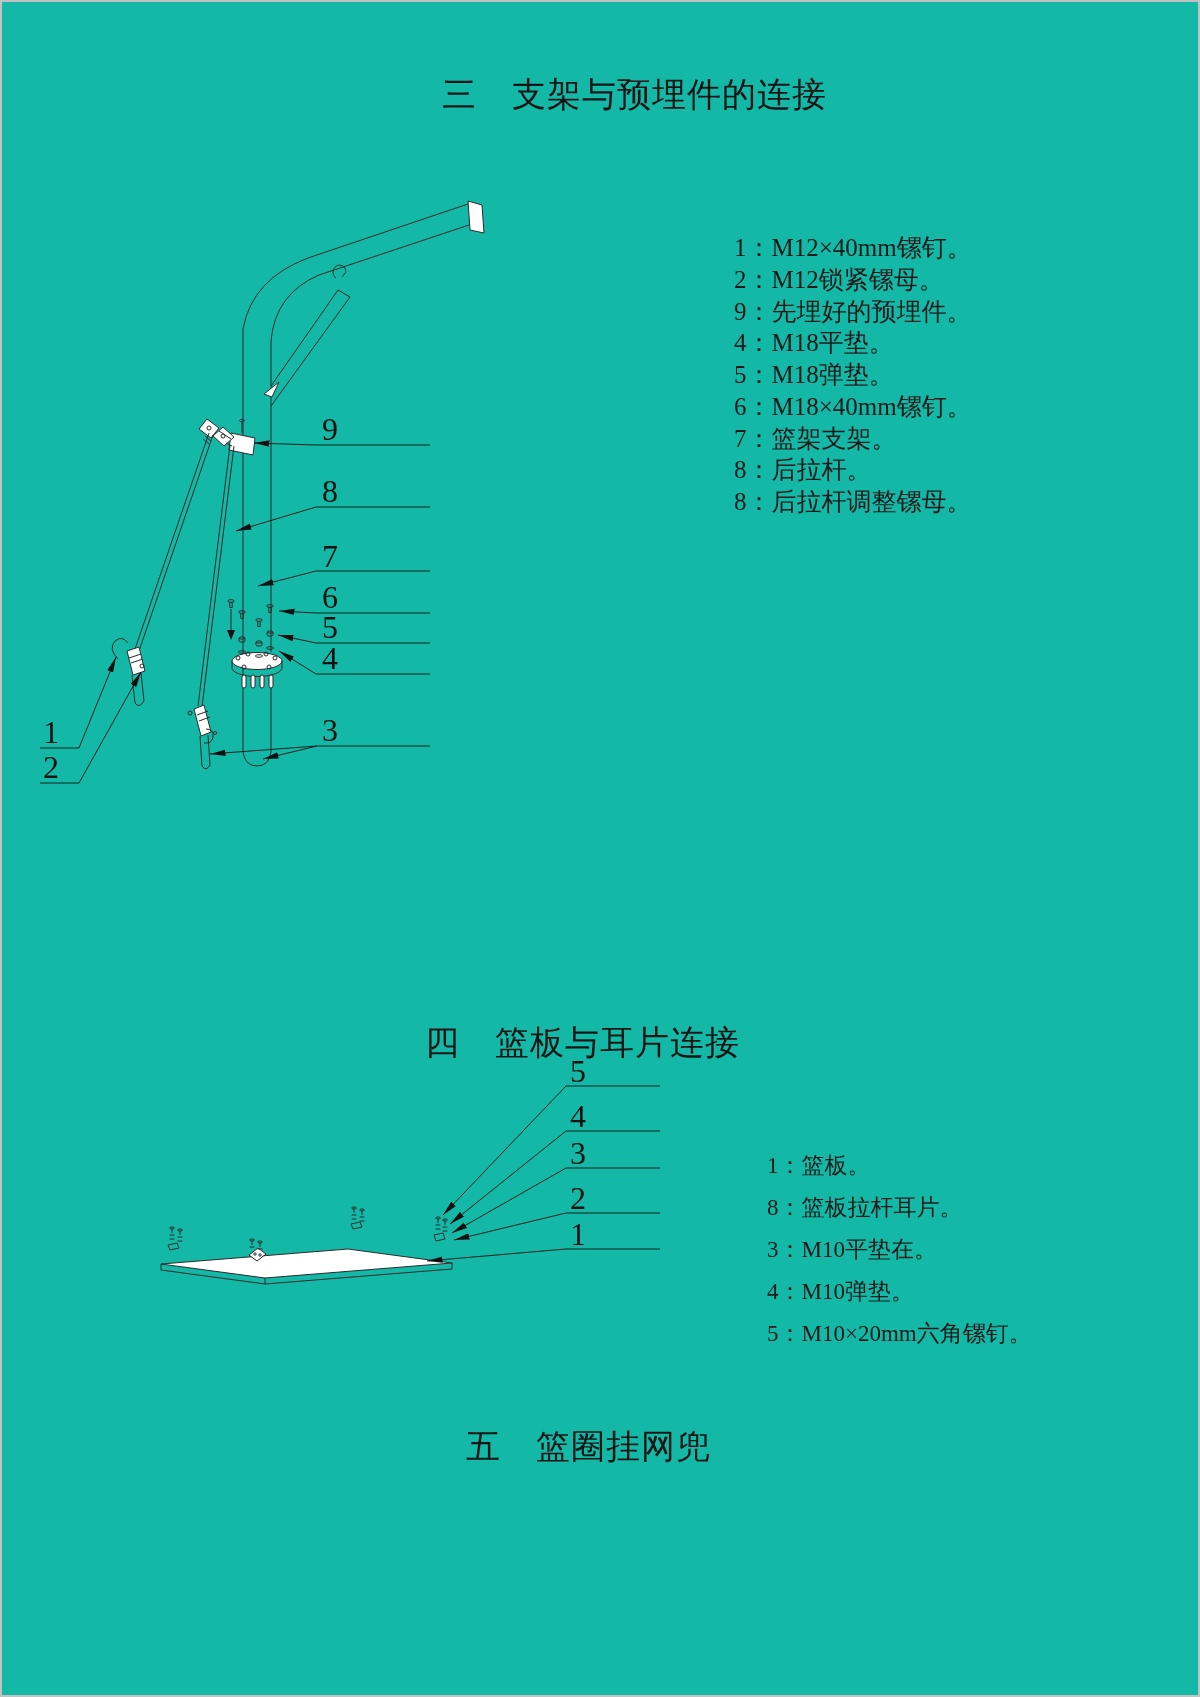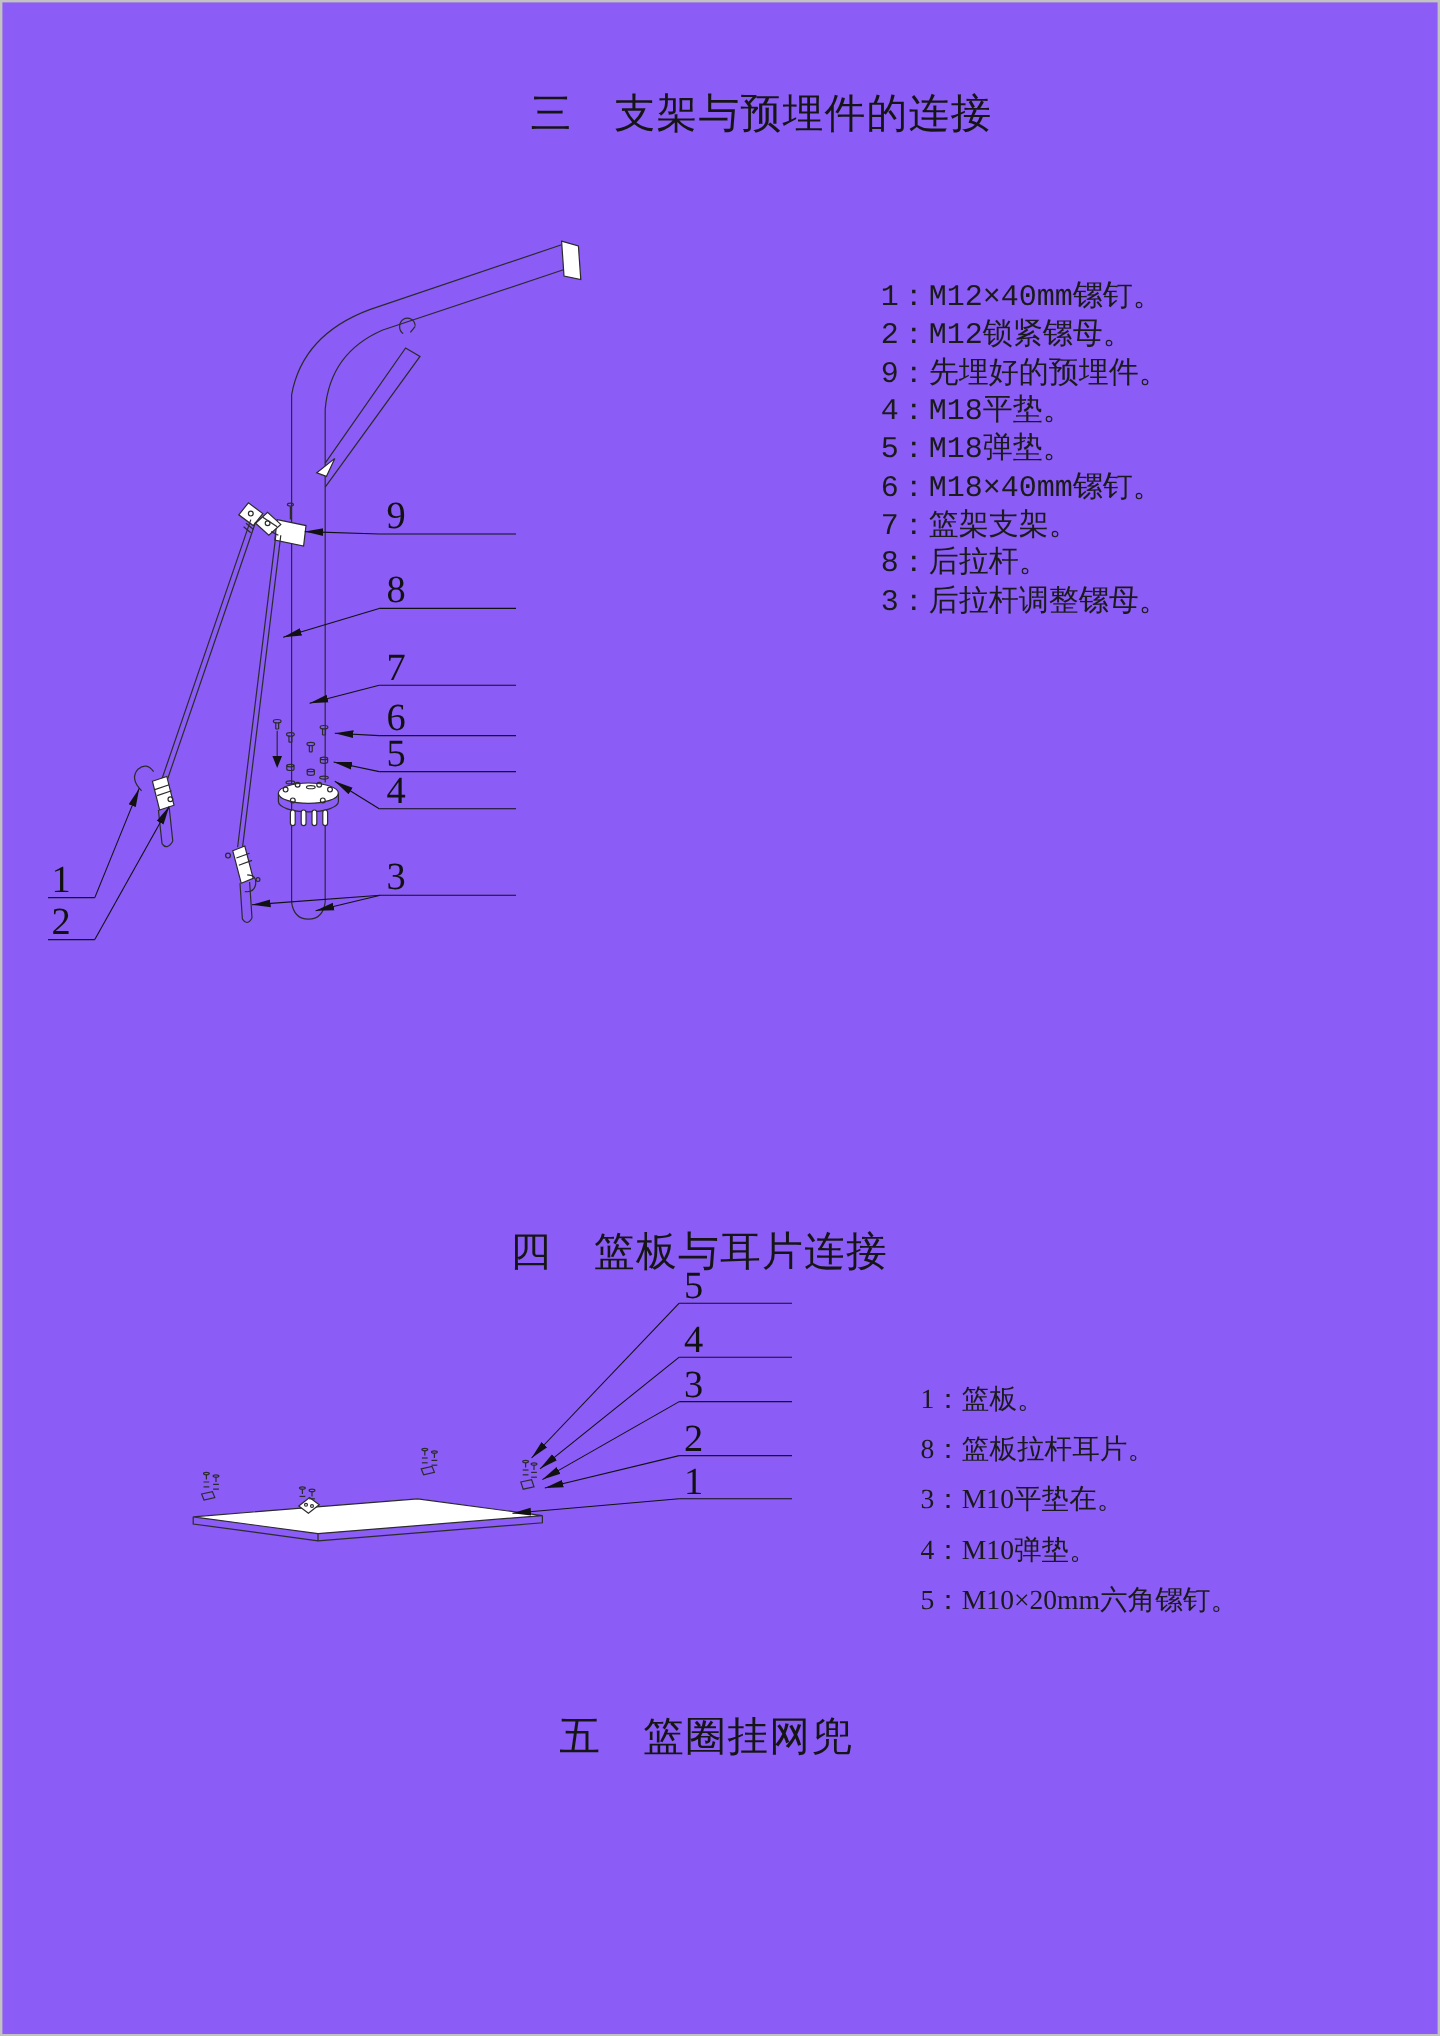--- a/index.html
+++ b/index.html
@@ -1,23 +1,23 @@
 <!DOCTYPE html>
 <html><head>
 <meta charset="utf-8">
 <style>
   html,body{margin:0;padding:0;background:#e8e8e8;}
   .page{
-    position:relative;width:1200px;height:1697px;background:#8b5cf6;
+    position:relative;width:1200px;height:1697px;background:#14b8a6;
     border:2px solid #c2c2c2;box-sizing:border-box;overflow:hidden;
     font-family:"Liberation Serif","DejaVu Serif",serif;color:#1a1a1a;
   }
   .heading{position:absolute;font-size:34px;letter-spacing:1px;white-space:nowrap;color:#151515;}
   .legend{position:absolute;}
-  .legend-1{left:732px;top:230px;font-size:25px;line-height:31.75px;width:330px;font-family:Liberation Mono, monospace;}
+  .legend-1{left:732px;top:230px;font-size:25px;line-height:31.75px;width:330px;}
   .legend-2{left:765px;top:1143px;font-size:23px;line-height:42px;width:338px;}
   .legend div{white-space:normal;}
   svg.diagram{position:absolute;left:0;top:0;}
   .callout{font-size:32px;font-family:"Liberation Serif","DejaVu Serif",serif;fill:#111;}
 </style>
 </head>
 <body>
 
 <div class="page">
 
@@ -27,21 +27,21 @@
 
   <div class="legend legend-1">
     <div>1：M12×40mm镙钉。</div>
     <div>2：M12锁紧镙母。</div>
     <div>9：先埋好的预埋件。</div>
     <div>4：M18平垫。</div>
     <div>5：M18弹垫。</div>
     <div>6：M18×40mm镙钉。</div>
     <div>7：篮架支架。</div>
     <div>8：后拉杆。</div>
-    <div>3：后拉杆调整镙母。</div>
+    <div>8：后拉杆调整镙母。</div>
   </div>
 
   <div class="legend legend-2">
     <div>1：篮板。</div>
     <div>8：篮板拉杆耳片。</div>
     <div>3：M10平垫在。</div>
     <div>4：M10弹垫。</div>
     <div>5：M10×20mm六角镙钉。</div>
   </div>
 

